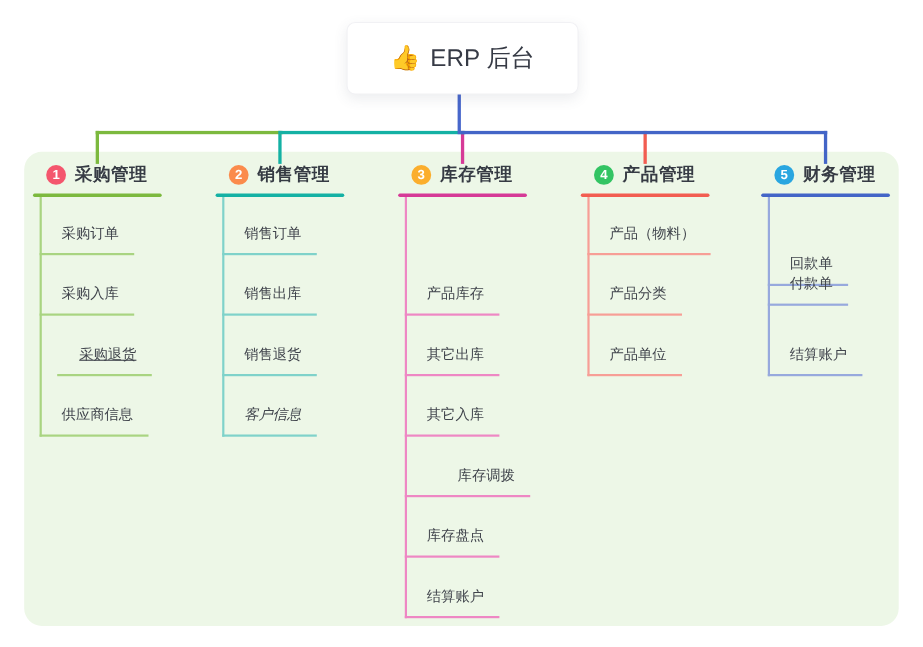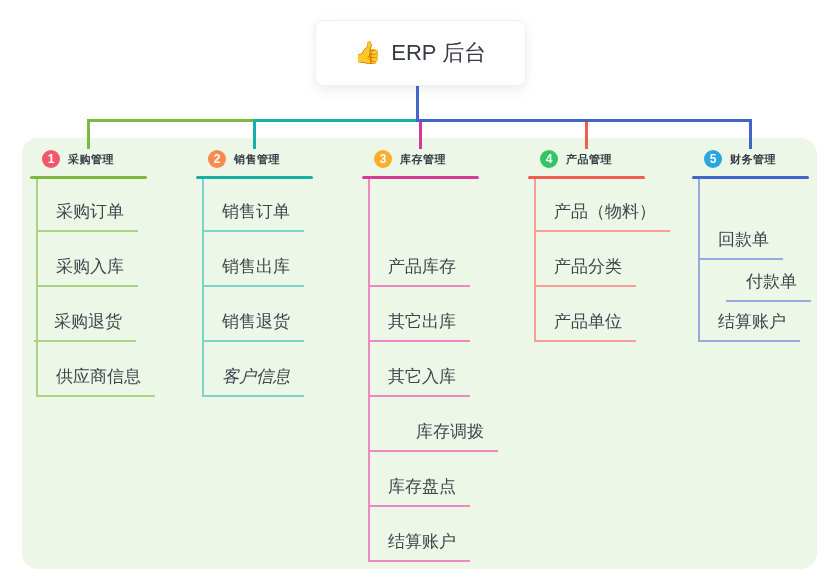--- a/index.html
+++ b/index.html
@@ -22,25 +22,25 @@
   .line{position:absolute;z-index:2;}
   .hdr{
     position:absolute;display:flex;align-items:center;gap:8px;z-index:3;
     cursor:default;height:20px;
   }
   .badge{
     width:18px;height:18px;border-radius:50%;color:#fff;flex:0 0 18px;
     font-size:12px;font-weight:700;display:flex;align-items:center;justify-content:center;
     line-height:1;
   }
-  .hdr-label{font-size:11px;font-weight:600;color:#363b44;letter-spacing:0.5px;white-space:nowrap;}
+  .hdr-label{font-size:16px;font-weight:600;color:#363b44;letter-spacing:0.5px;white-space:nowrap;}
   .hdr-underline{position:absolute;height:3px;border-radius:2px;z-index:3;}
   .trunk{position:absolute;width:2px;z-index:2;}
   .child{
-    position:absolute;padding:0 14px 8px 20px;font-size:17px;color:#40444c;
+    position:absolute;padding:0 14px 8px 20px;font-size:13px;color:#40444c;
     line-height:20px;border-bottom:2px solid;z-index:3;white-space:nowrap;cursor:default;
   }
 </style>
 </head>
 <body>
 
 <div class="canvas" id="canvas">
 
   <div class="panel" id="panel" style="background: rgb(237, 247, 231);"></div>
 
@@ -59,21 +59,21 @@
     <div class="line" style="left: 419px; top: 119px; width: 333px; height: 3px; background: rgb(67, 101, 199);"></div>
     <div class="line" style="left: 416px; top: 84px; width: 3px; height: 38px; background: rgb(71, 103, 203);"></div>
     <div class="hdr" style="left: 42px; top: 149px;">
       <div class="badge" style="background: rgb(244, 86, 109);">1</div>
       <div class="hdr-label">采购管理</div>
     </div>
     <div class="hdr-underline" style="left: 30px; top: 176px; width: 117px; background: rgb(124, 185, 62);"></div>
     <div class="trunk" style="left: 36px; top: 179px; height: 218px; background: rgb(169, 212, 129);"></div>
     <div class="child" style="left: 36px; top: 202px; border-bottom-color: rgb(169, 212, 129);">采购订单</div>
     <div class="child" style="left: 36px; top: 257px; border-bottom-color: rgb(169, 212, 129);">采购入库</div>
-    <div class="child" style="left: 34px; top: 312px; border-bottom-color: rgb(169, 212, 129);">采购退货</div>
+    <div class="child" style="left: 52px; top: 312px; border-bottom-color: rgb(169, 212, 129); text-decoration: underline;">采购退货</div>
     <div class="child" style="left: 36px; top: 367px; border-bottom-color: rgb(169, 212, 129);">供应商信息</div>
     <div class="hdr" style="left: 208px; top: 149px;">
       <div class="badge" style="background: rgb(251, 139, 76);">2</div>
       <div class="hdr-label">销售管理</div>
     </div>
     <div class="hdr-underline" style="left: 196px; top: 176px; width: 117px; background: rgb(20, 177, 164);"></div>
     <div class="trunk" style="left: 202px; top: 179px; height: 218px; background: rgb(127, 210, 202);"></div>
     <div class="child" style="left: 202px; top: 202px; border-bottom-color: rgb(127, 210, 202);">销售订单</div>
     <div class="child" style="left: 202px; top: 257px; border-bottom-color: rgb(127, 210, 202);">销售出库</div>
     <div class="child" style="left: 202px; top: 312px; border-bottom-color: rgb(127, 210, 202);">销售退货</div>
@@ -99,15 +99,15 @@
     <div class="child" style="left: 534px; top: 202px; border-bottom-color: rgb(247, 158, 150);">产品（物料）</div>
     <div class="child" style="left: 534px; top: 257px; border-bottom-color: rgb(247, 158, 150);">产品分类</div>
     <div class="child" style="left: 534px; top: 312px; border-bottom-color: rgb(247, 158, 150);">产品单位</div>
     <div class="hdr" style="left: 704px; top: 149px;">
       <div class="badge" style="background: rgb(41, 166, 224);">5</div>
       <div class="hdr-label">财务管理</div>
     </div>
     <div class="hdr-underline" style="left: 692px; top: 176px; width: 117px; background: rgb(67, 101, 199);"></div>
     <div class="trunk" style="left: 698px; top: 179px; height: 163px; background: rgb(151, 169, 221);"></div>
     <div class="child" style="left: 698px; top: 202px; border-bottom-color: rgb(151, 169, 221); margin-top: 28px;">回款单</div>
-    <div class="child" style="left: 698px; top: 272px; border-bottom-color: rgb(151, 169, 221); margin-left: 28px;">付款单</div>
+    <div class="child" style="left: 698px; top: 248px; border-bottom-color: rgb(151, 169, 221);">付款单</div>
     <div class="child" style="left: 698px; top: 312px; border-bottom-color: rgb(151, 169, 221);">结算账户</div>
   </div>
 
 </body></html>

